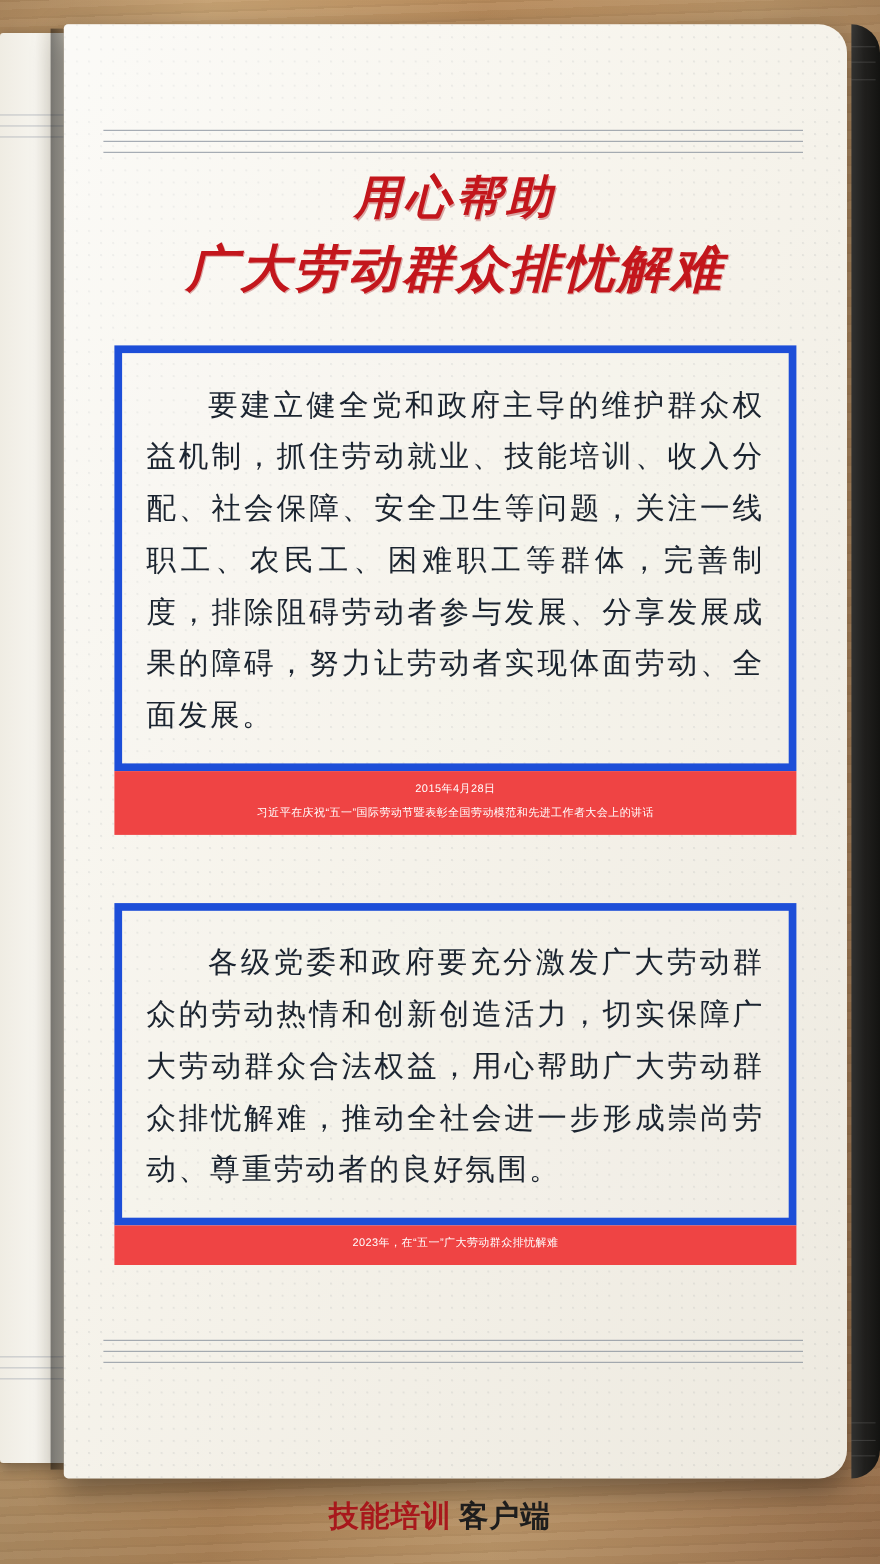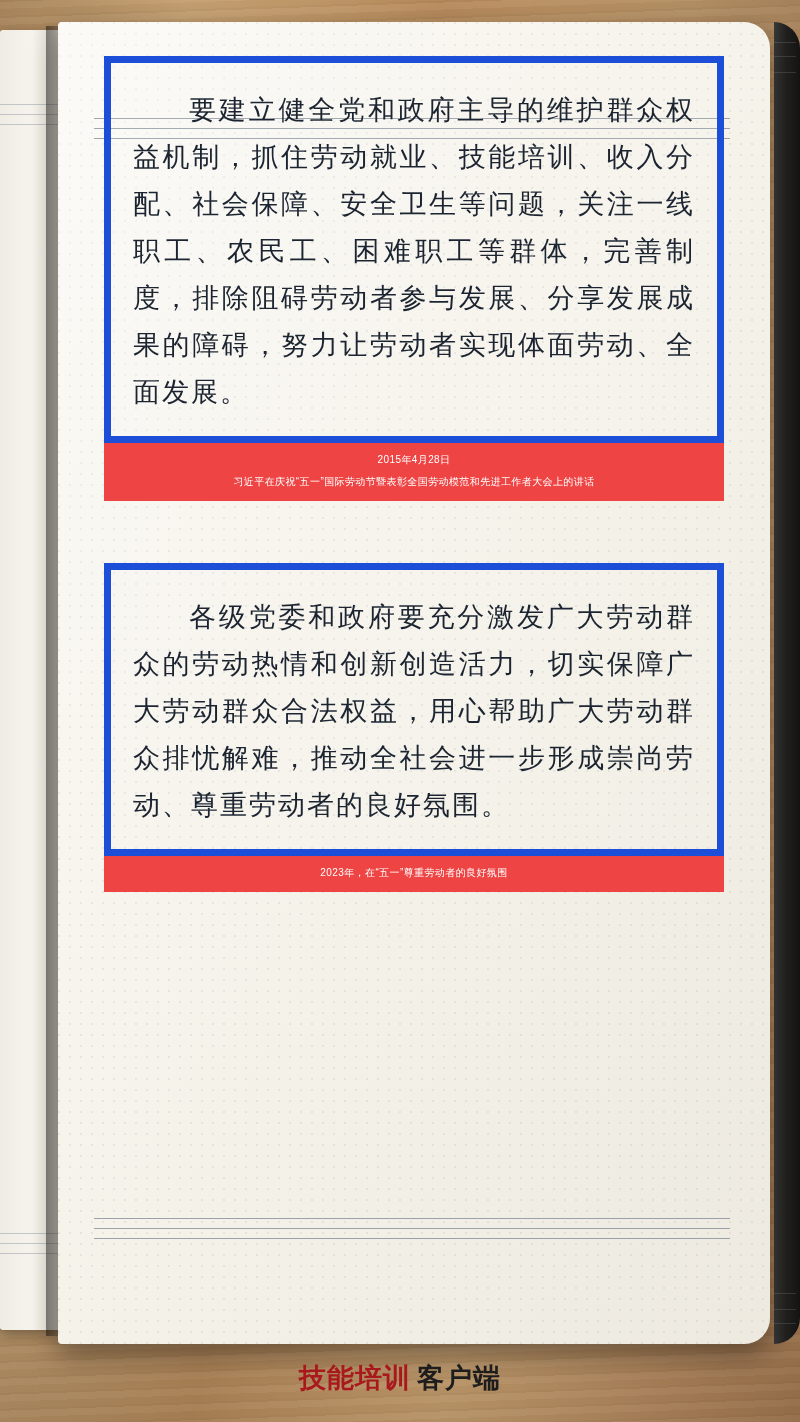--- a/index.html
+++ b/index.html
@@ -242,37 +242,41 @@
     <div class="line"></div>
   </div>
   <div class="rules-bottom">
     <div class="line"></div>
     <div class="line"></div>
     <div class="line"></div>
   </div>
 
   <div class="content">
 
+    <div class="title">
+      <div class="title-line1">用心帮助</div>
+      <div class="title-line2">广大劳动群众排忧解难</div>
+    </div>
 
     <div class="quote-block first">
       <div class="quote-box">
         <div class="quote-text">要建立健全党和政府主导的维护群众权益机制，抓住劳动就业、技能培训、收入分配、社会保障、安全卫生等问题，关注一线职工、农民工、困难职工等群体，完善制度，排除阻碍劳动者参与发展、分享发展成果的障碍，努力让劳动者实现体面劳动、全面发展。</div>
       </div>
       <div class="source">
         <span class="src-line1">2015年4月28日</span>
         <span class="src-line2">习近平在庆祝“五一”国际劳动节暨表彰全国劳动模范和先进工作者大会上的讲话</span>
       </div>
     </div>
 
     <div class="quote-block second">
       <div class="quote-box">
         <div class="quote-text">各级党委和政府要充分激发广大劳动群众的劳动热情和创新创造活力，切实保障广大劳动群众合法权益，用心帮助广大劳动群众排忧解难，推动全社会进一步形成崇尚劳动、尊重劳动者的良好氛围。</div>
       </div>
       <div class="source">
-        <span class="src-line1">2023年，在“五一”尊重劳动者的良好氛围</span>
+        <span class="src-line1">2023年，在“五一”广大劳动群众排忧解难</span>
       </div>
     </div>
 
   </div>
 </div>
 
 <div class="footer">
   <div class="footer-logo">
     <span class="rm">技能培训</span>
     <span class="kh">客户端</span>

